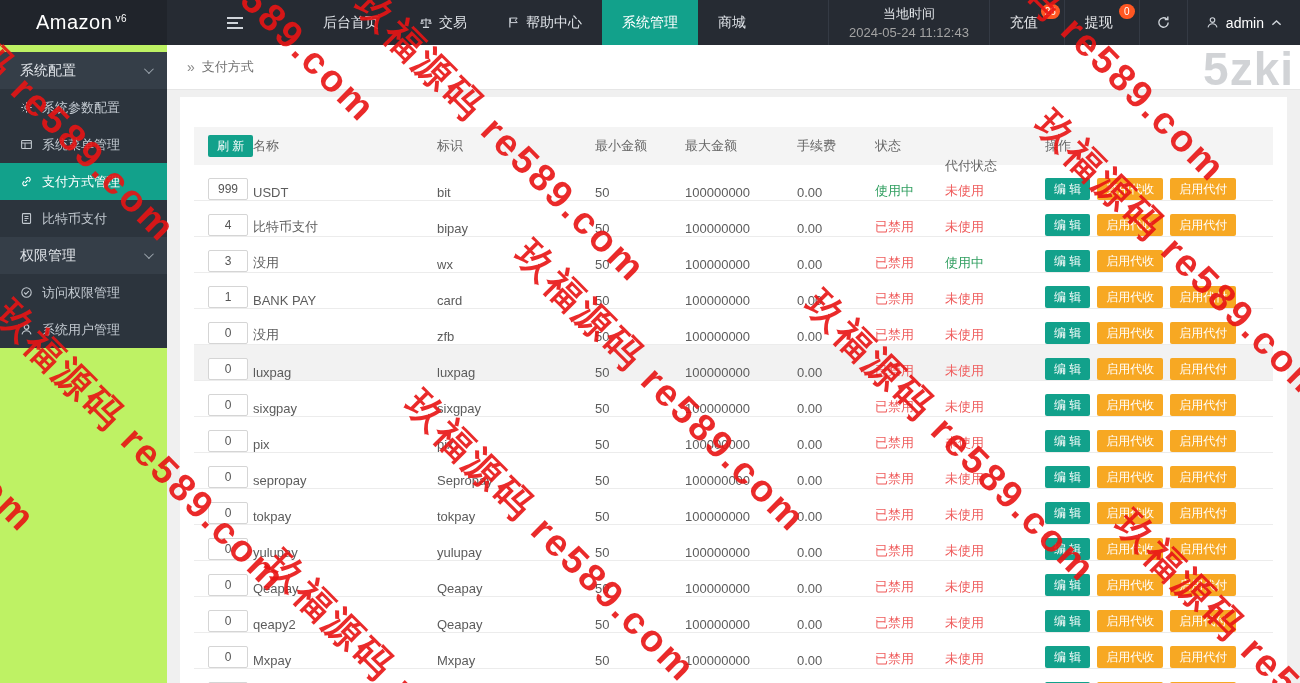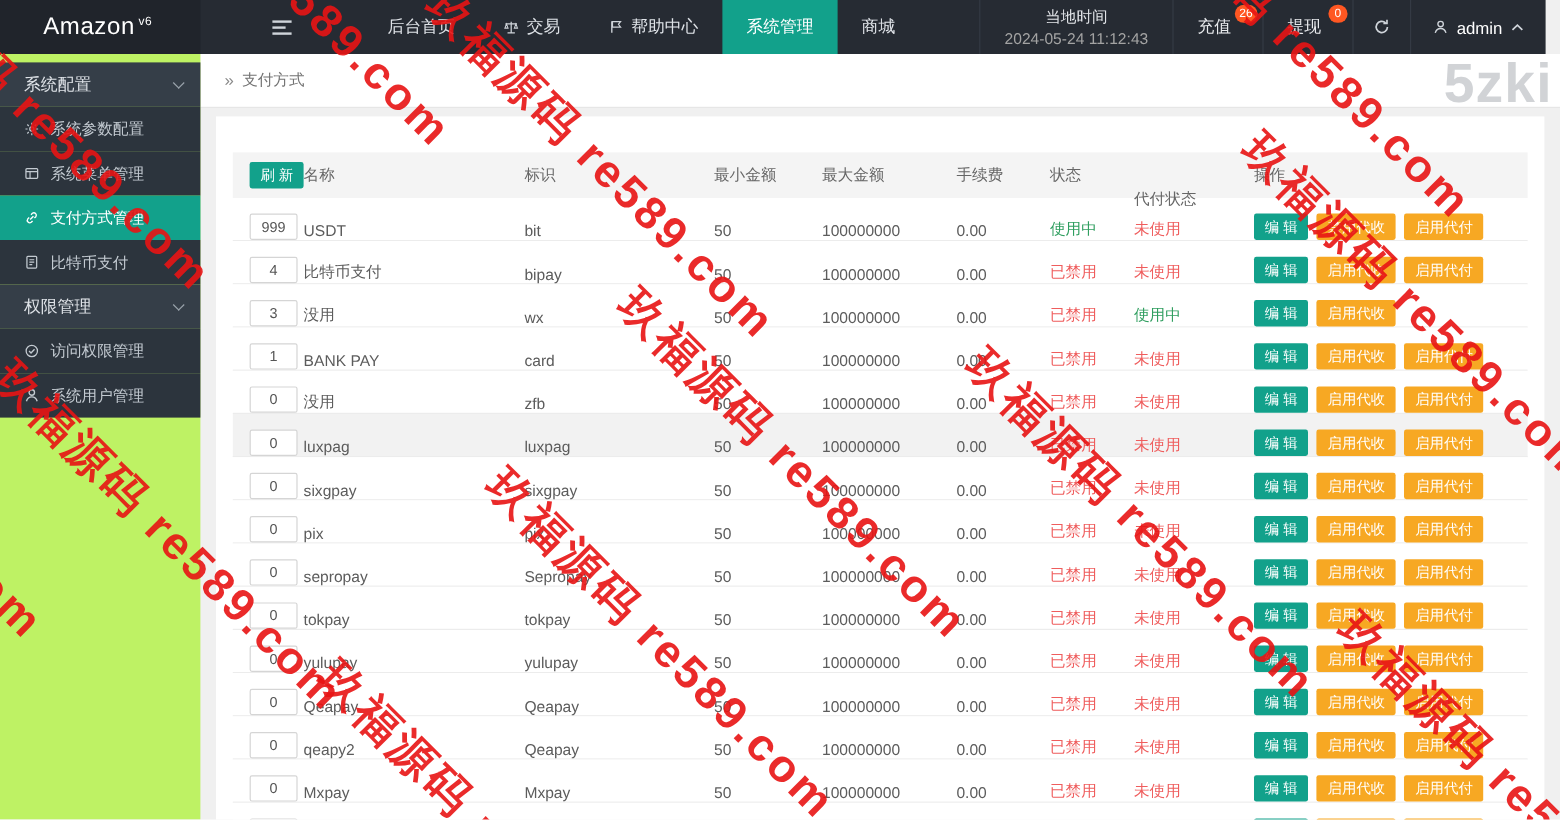--- a/index.html
+++ b/index.html
@@ -4,21 +4,21 @@
 <style>
   * { box-sizing: border-box; margin: 0; padding: 0; }
   html,body { width:1300px; height:683px; overflow:hidden; }
   body {
     position:relative;
     font-family:"Liberation Sans","DejaVu Sans",sans-serif;
     background:#f0f0f0;
     color:#555;
   }
   
-  .topbar { position:absolute; top:0; left:0; right:12px; height:45px;
+  .topbar { position:absolute; top:0; left:0; right:0; height:45px;
     background:#262b33; display:flex; align-items:stretch; color:#e8eaed; z-index:10;gap:45px; }
   .logo { width:167px; background:#20242b; display:flex; align-items:center;
     padding-left:36px; font-size:20px; color:#fff; letter-spacing:.5px; }
   .logo sup { font-size:10px; margin-left:3px; transform:translateY(-4px); }
   .hamburger { width:46px; display:flex; flex-direction:column; justify-content:center; gap:3px; padding:0 15px; cursor:pointer; }
   .hamburger i { display:block; height:2px; background:#cfd4da; width:16px; }
   .hamburger i:nth-child(2){ width:11px; }
   .topnav { display:flex; align-items:stretch; }
   .nav-item { display:flex; align-items:center; gap:6px; padding:0 20px; font-size:14px; cursor:pointer; color:#dfe3e8; }
   .nav-item.active { background:#12a18b; color:#fff; }

